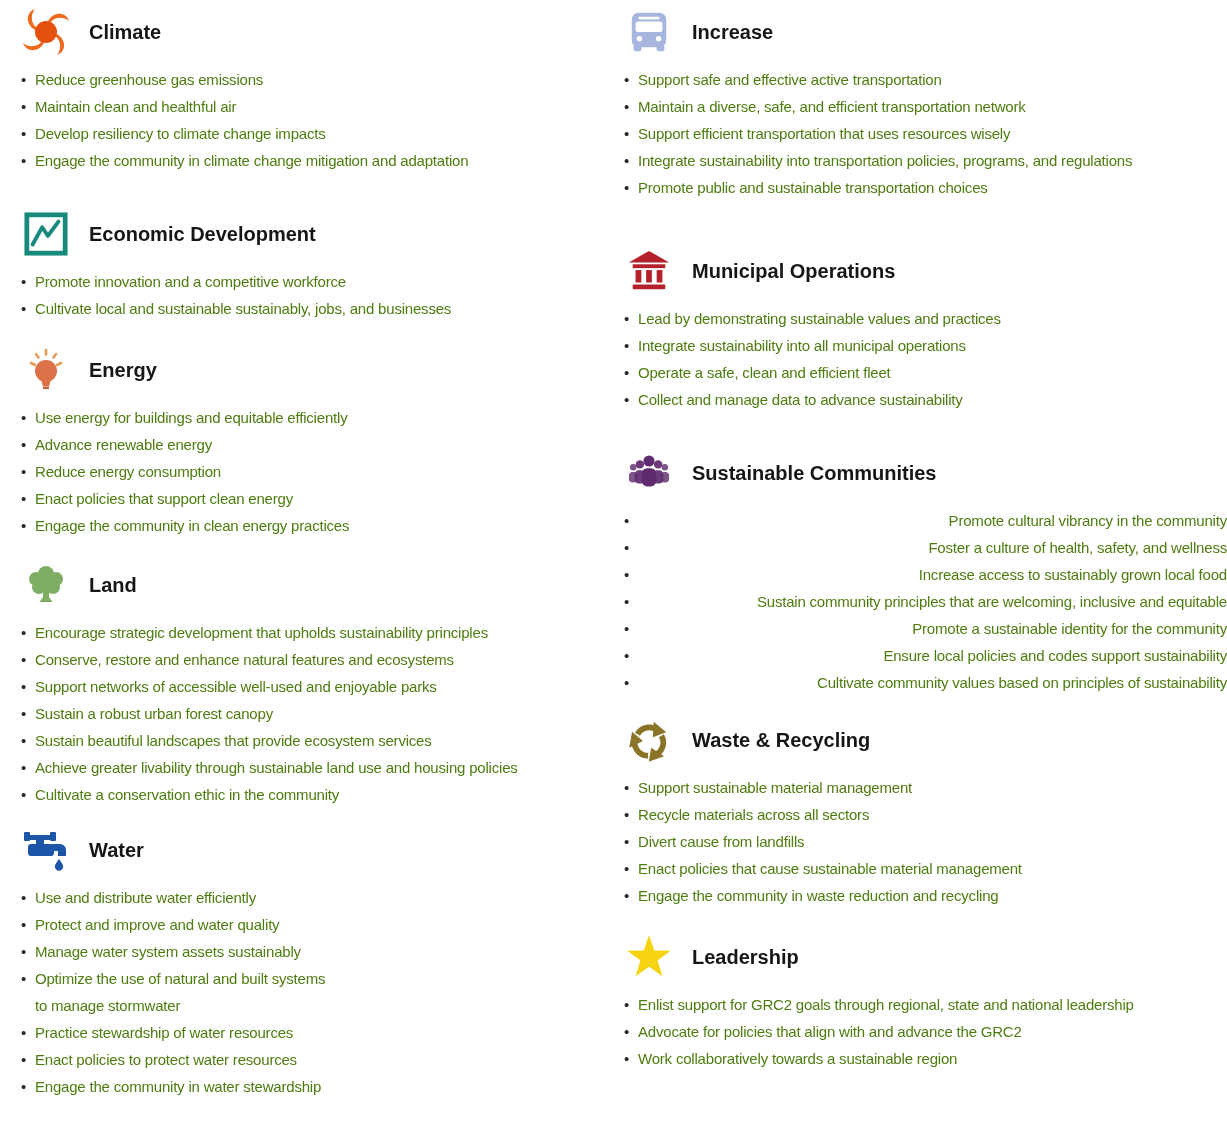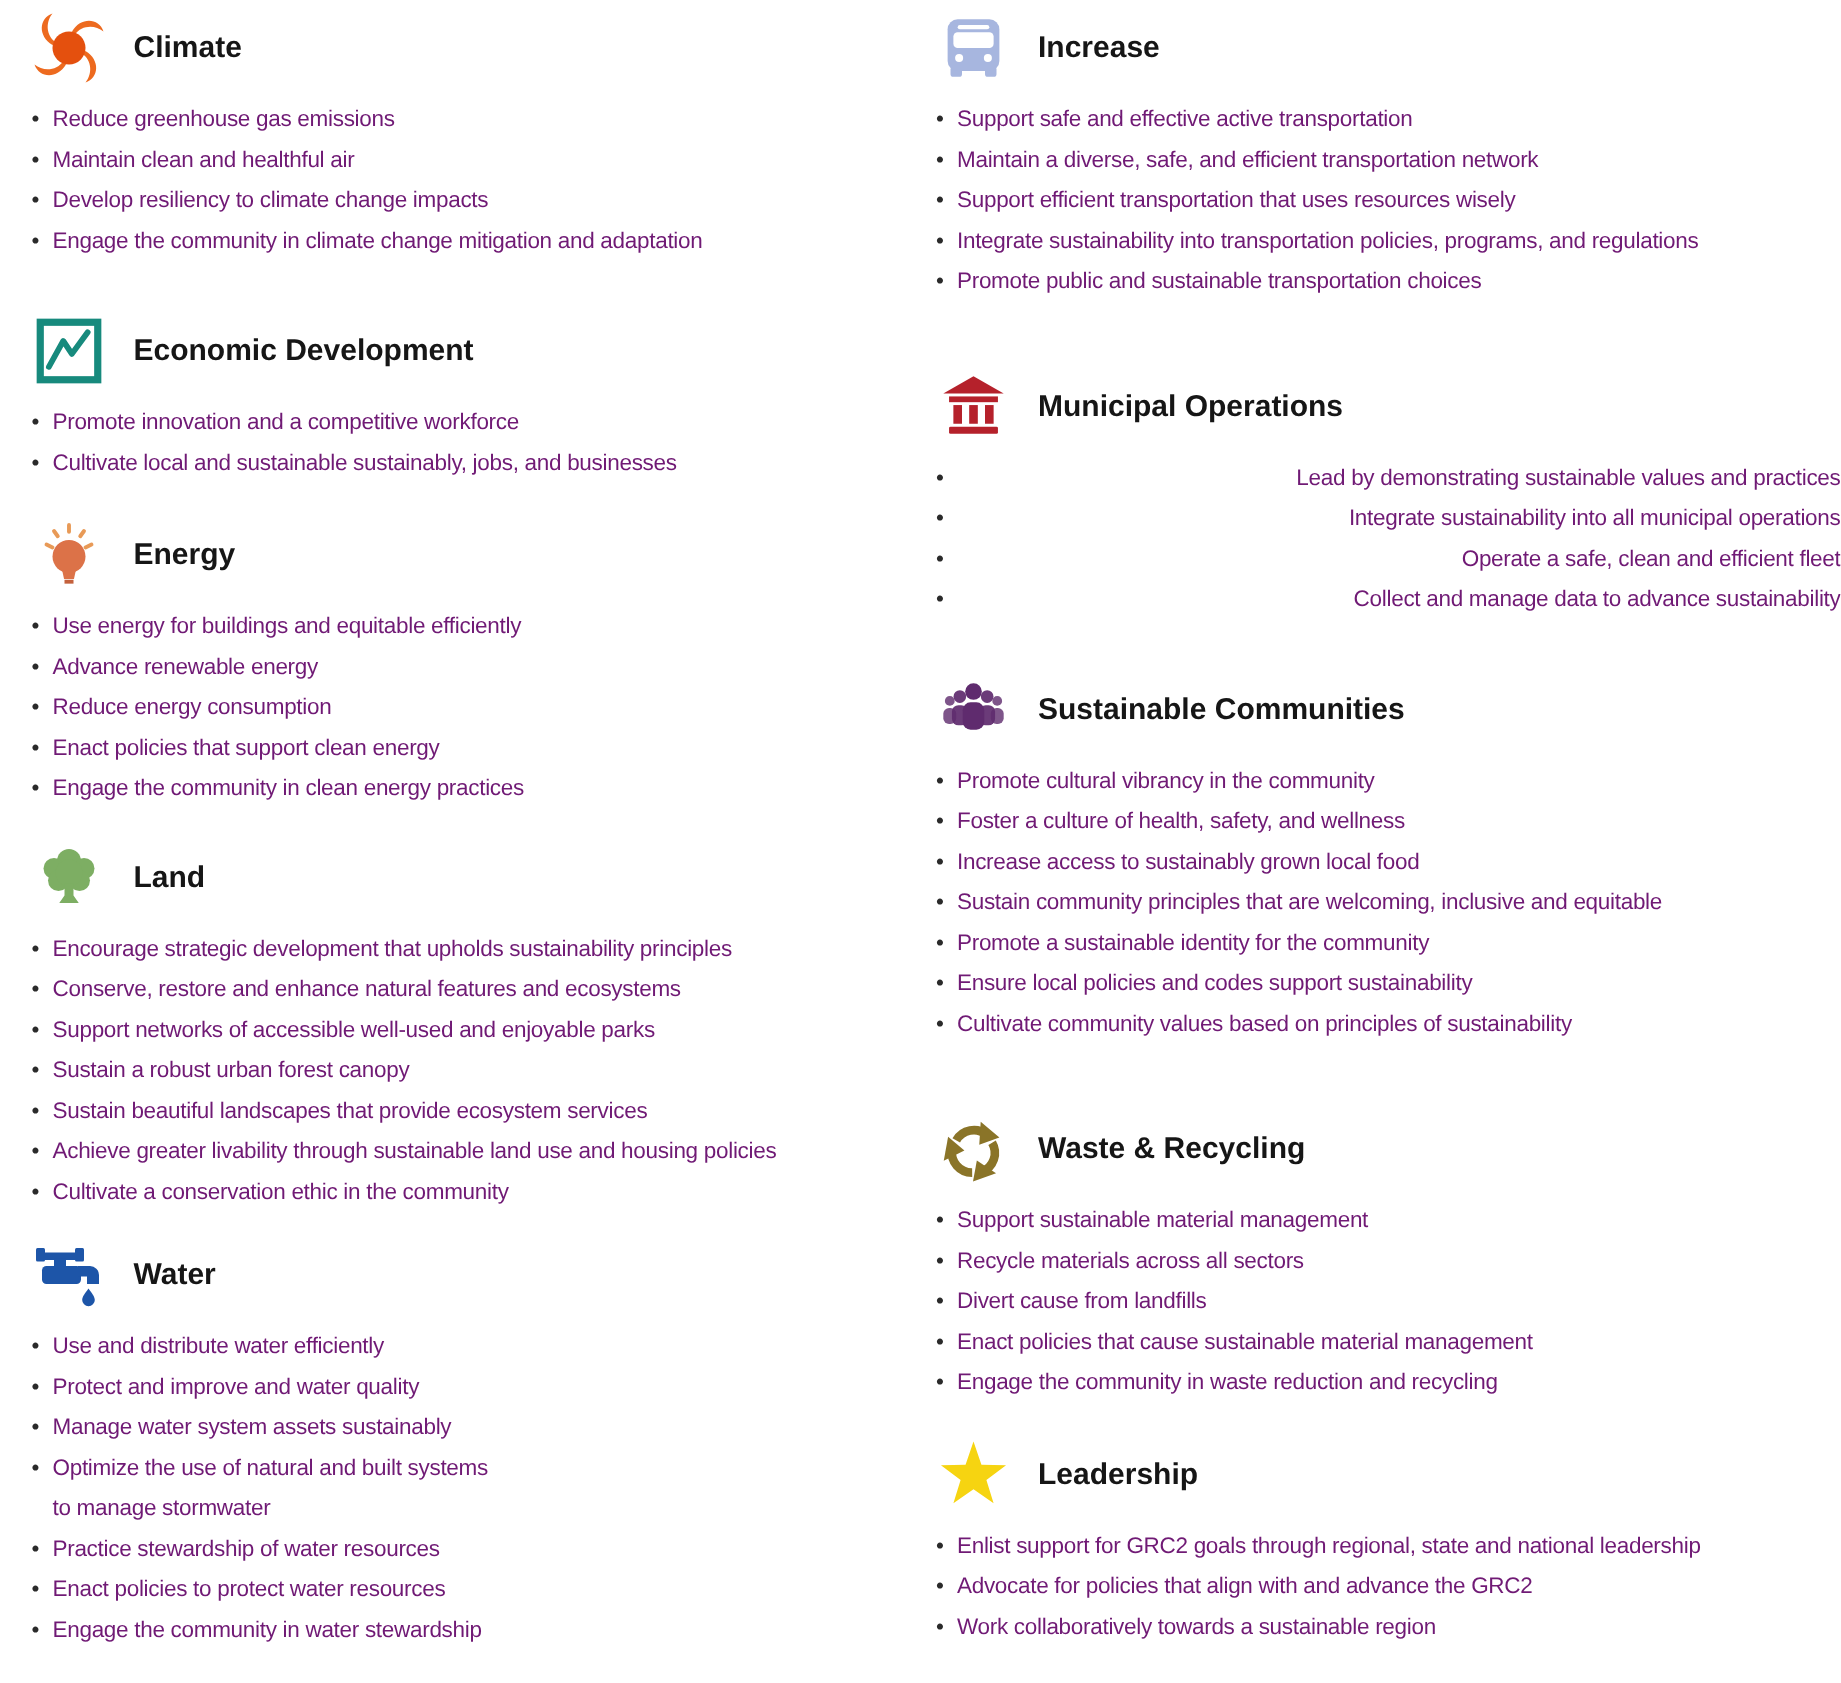--- a/index.html
+++ b/index.html
@@ -9,30 +9,30 @@
   }
   .col{position:absolute;top:8px;}
   .col-left{left:20px;width:598px;}
   .col-right{left:623px;width:604px;}
   section.goal{margin:0;}
   .col-left section:nth-of-type(1){margin-bottom:36px;}
   .col-left section:nth-of-type(2){margin-bottom:24px;}
   .col-left section:nth-of-type(3){margin-bottom:22px;}
   .col-left section:nth-of-type(4){margin-bottom:18px;}
   .col-right section:nth-of-type(1){margin-bottom:46px;}
-  .col-right section:nth-of-type(2){margin-bottom:36px;text-align:right;}
-  .col-right section:nth-of-type(3){margin-bottom:46px;}
+  .col-right section:nth-of-type(2){margin-bottom:36px;}
+  .col-right section:nth-of-type(3){margin-bottom:20px;text-align:right;}
   .col-right section:nth-of-type(4){margin-bottom:24px;}
   .hdr{display:flex;align-items:center;gap:17px;margin:0 0 10px 0;}
   .ic{flex:none;width:52px;height:48px;display:flex;align-items:center;justify-content:center;}
   h2{font-size:20px;font-weight:bold;color:#161616;margin:0;letter-spacing:0;}
   ul.goals{margin:0;padding:0;list-style:none;}
   ul.goals li{
     position:relative;padding-left:15px;font-size:15px;line-height:27px;
-    letter-spacing:-0.2px;white-space:pre-line;color:#701a75;
+    letter-spacing:-0.2px;white-space:pre-line;color:#4d7c0f;
   }
   ul.goals li::before{content:"\2022";position:absolute;left:1px;top:0;color:#2a2a2a;}
 </style>
 </head>
 <body>
 
 <div class="col col-left">
 
   <section class="goal">
     <div class="hdr">

